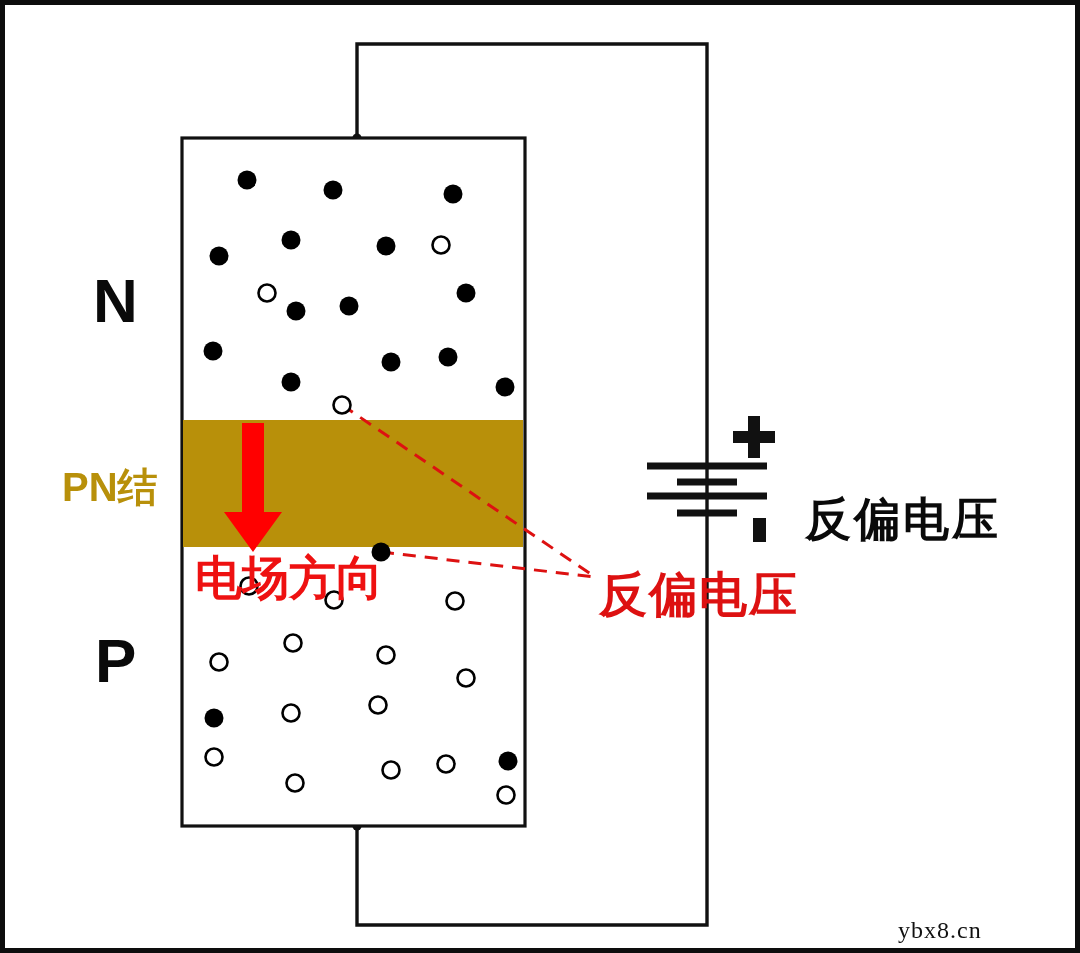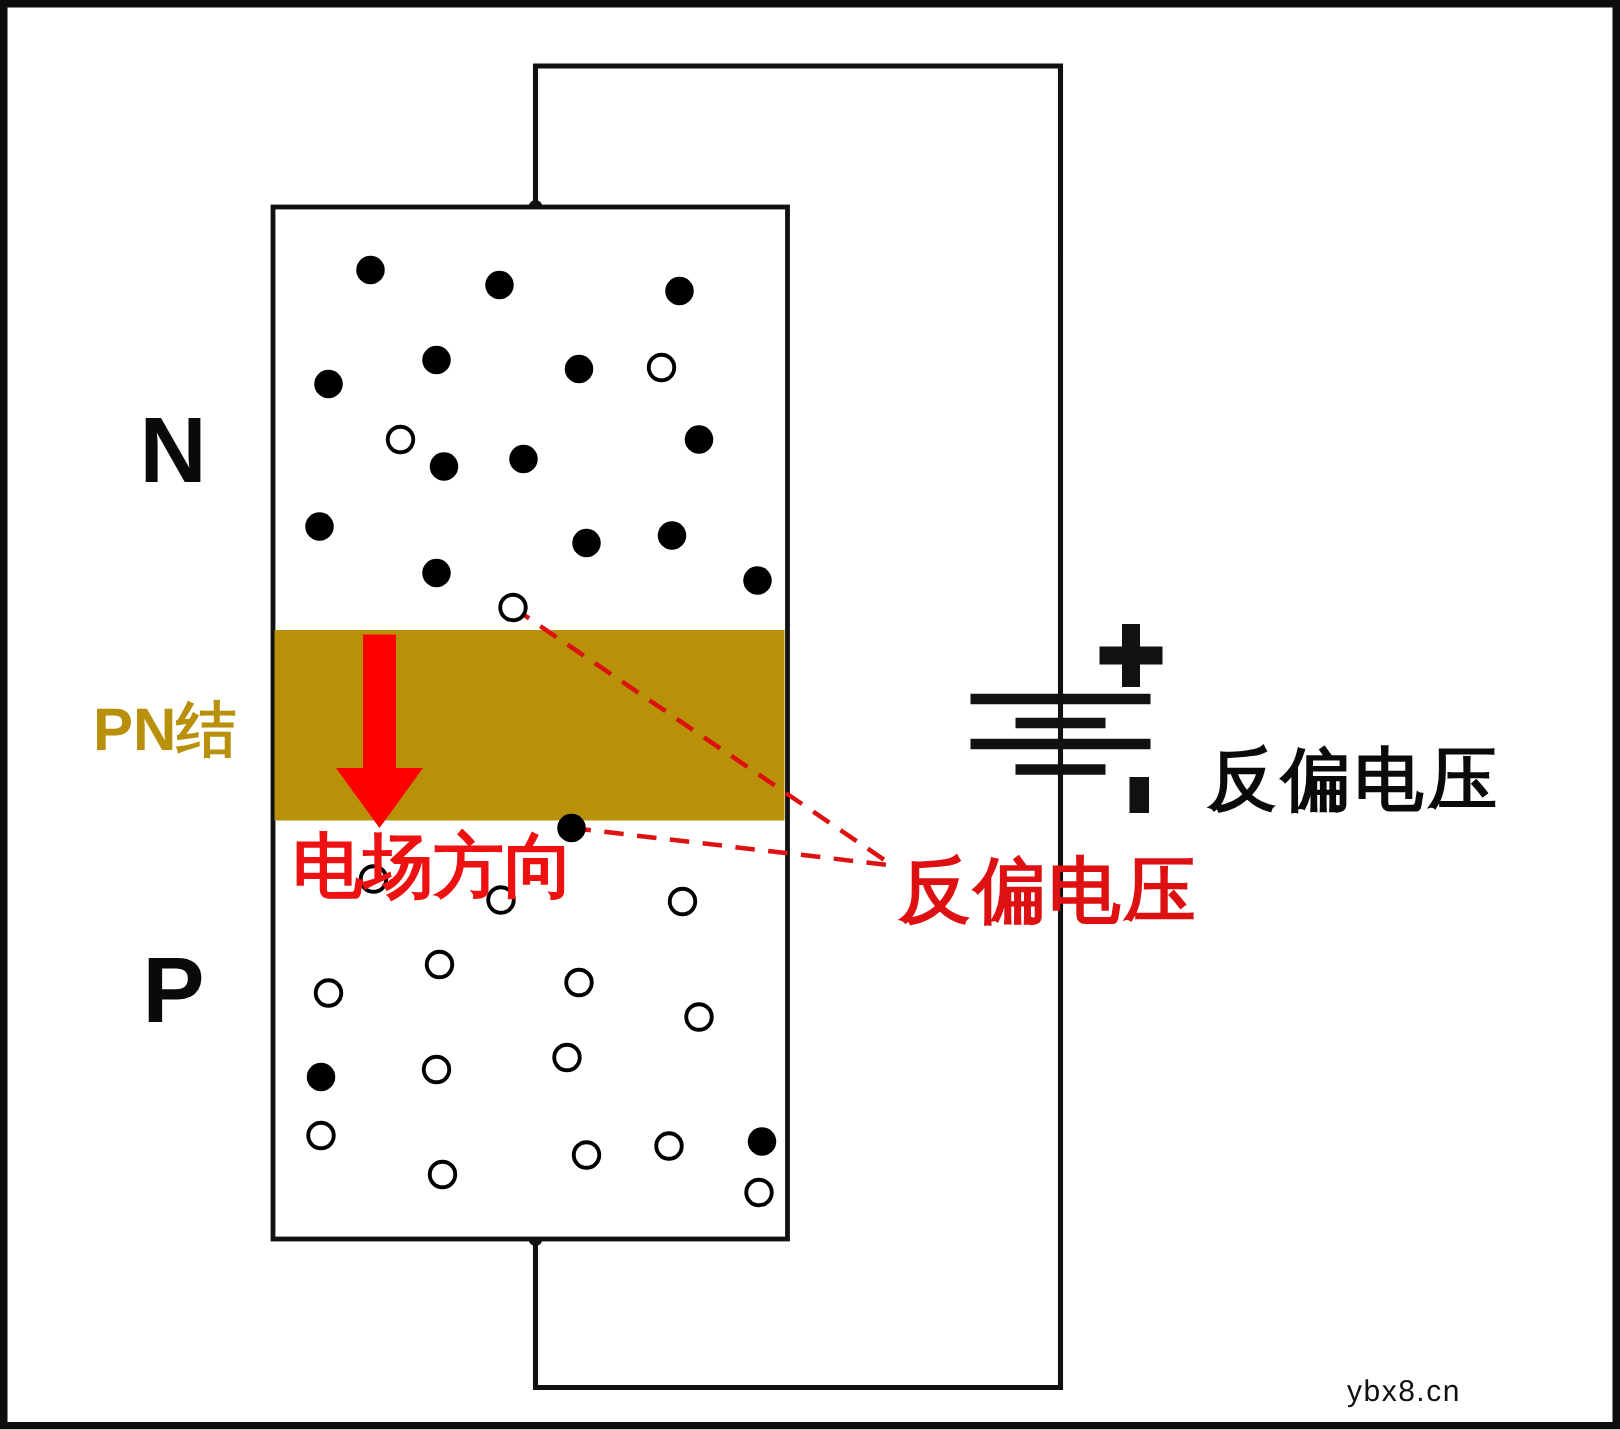--- a/index.html
+++ b/index.html
@@ -63,22 +63,22 @@
     letter-spacing: 2px;
   }
   .lbl-bias {
     font-family: "DejaVu Serif", serif;
     font-weight: bold;
     font-size: 46px;
     color: #0a0a0a;
     letter-spacing: 3px;
   }
   .lbl-watermark {
-    font-family: Liberation Sans, sans-serif;
-    font-size: 20px;
+    font-family: Liberation Serif, serif;
+    font-size: 24px;
     color: #111111;
     letter-spacing: 1px;
   }
 </style>
 </head>
 <body>
 
 <div id="stage">
   <div id="canvas">
 

